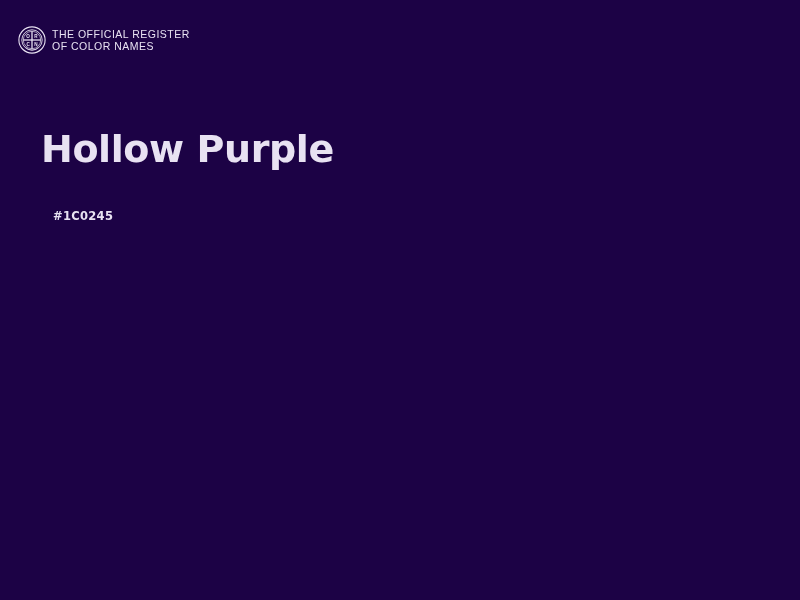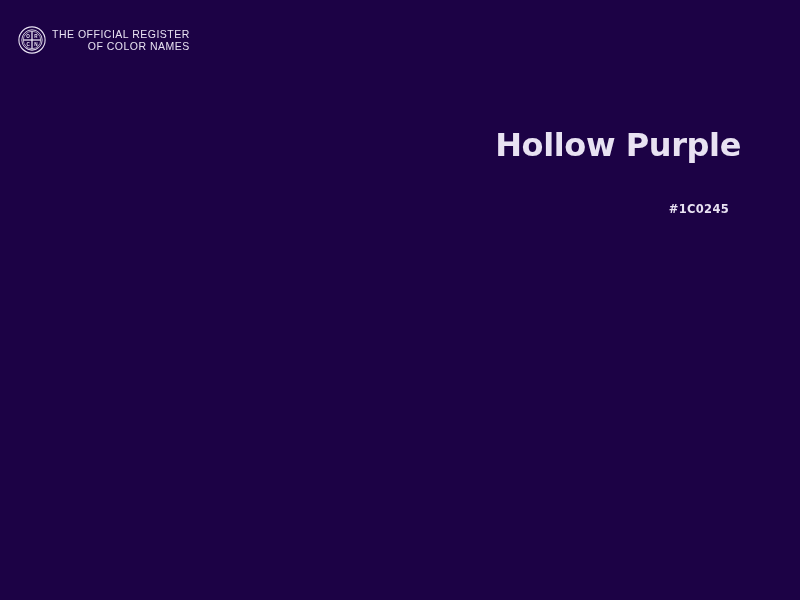--- a/index.html
+++ b/index.html
@@ -14,21 +14,20 @@
     overflow: hidden;
     font-family: "Liberation Sans", sans-serif;
     -webkit-font-smoothing: antialiased;
   }
 
   .page {
     position: relative;
     width: 704px;
     height: 600px;
     box-sizing: border-box;
-    text-align: right;
   }
 
   
   .brand {
     position: absolute;
     top: 26px;
     left: 18px;
     display: flex;
     align-items: center;
     gap: 6px;
@@ -61,21 +60,21 @@
   .color-info {
     position: absolute;
     left: 41px;
     top: 128px;
     width: 700px;
   }
 
   .color-name {
     margin: 0;
     font-family: "DejaVu Sans", sans-serif;
-    font-size: 32px;
+    font-size: 38px;
     font-weight: bold;
     letter-spacing: -0.4px;
     line-height: 1.12;
     white-space: nowrap;
   }
 
   .color-hex {
     margin: 12px;
     padding-top: 26px;
     font-family: "DejaVu Sans", sans-serif;

